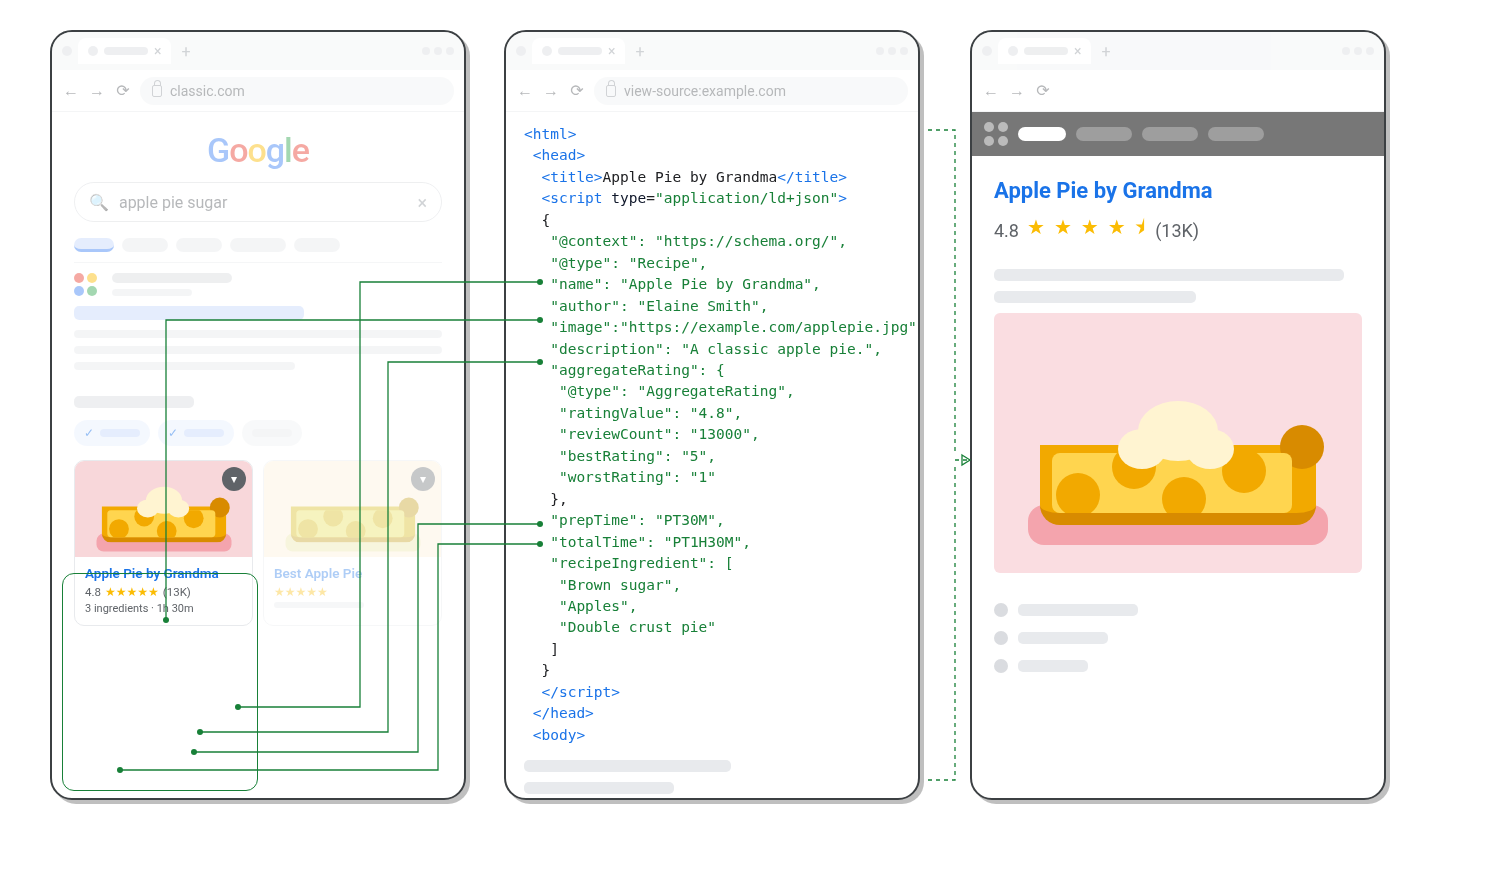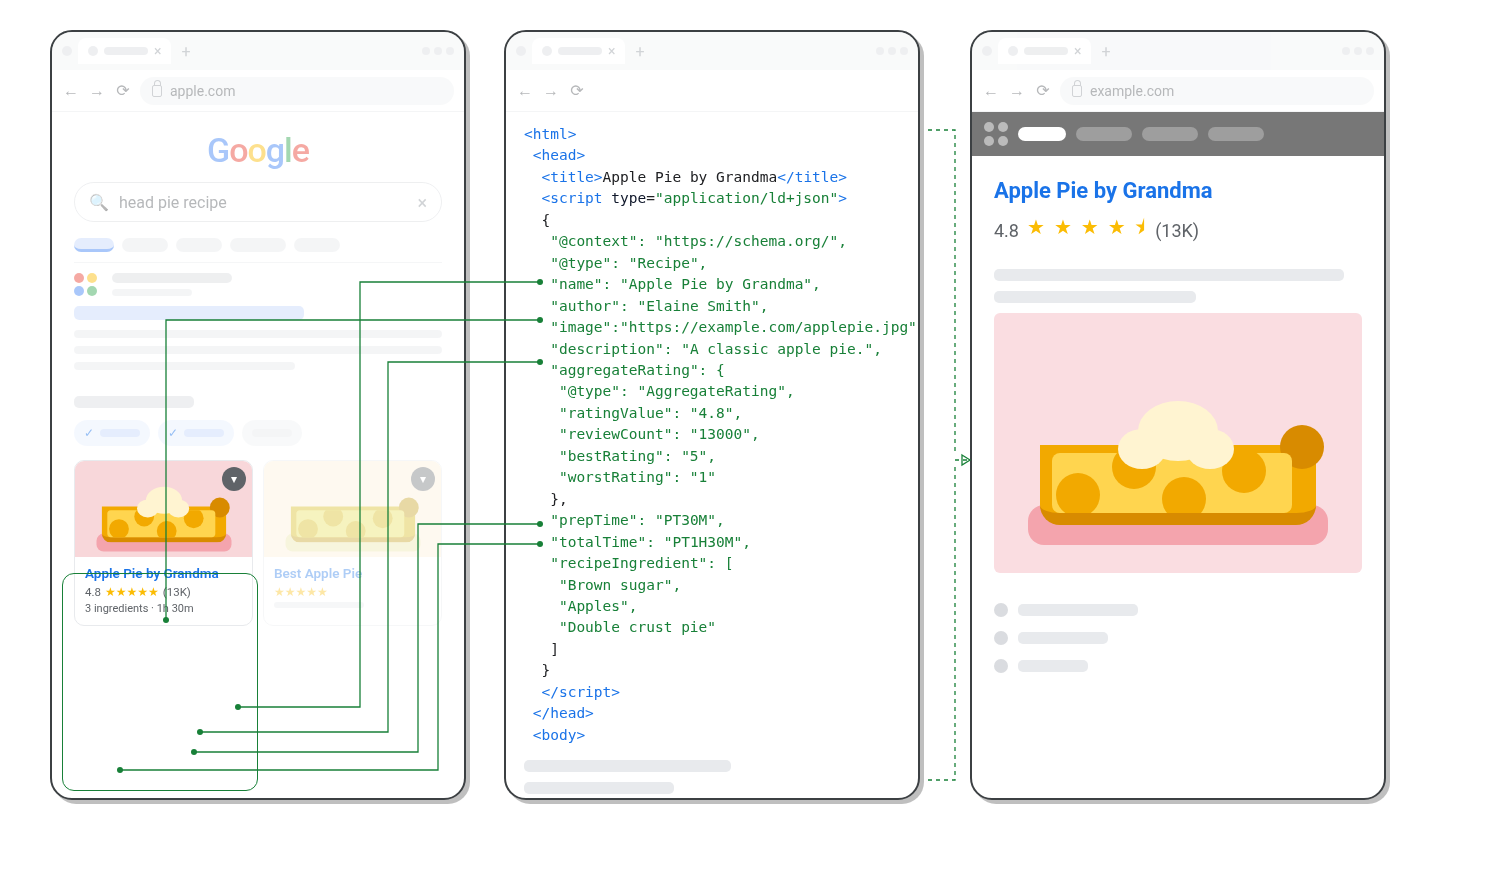--- a/index.html
+++ b/index.html
@@ -178,35 +178,35 @@
         <span></span>
         <span></span>
       </div>
   </div>
   <div class="addr-row fade">
     <span class="nav-btn">←</span>
     <span class="nav-btn">→</span>
     <span class="nav-btn">⟳</span>
     <div class="addr-box">
       <span class="lock"></span>
-      <span>apple.com</span>
+      <span>classic.com</span>
     </div>
   </div>
 
   <div class="g-logo fade">
     <span>G</span>
       <span>o</span>
       <span>o</span>
       <span>g</span>
       <span>l</span>
       <span>e</span>
   </div>
   <div class="search-box fade">
     <span>🔍</span>
-    <span class="search-text">head pie recipe</span>
+    <span class="search-text">apple pie sugar</span>
     <span class="search-x">×</span>
   </div>
   <div class="chips fade">
     <div class="chip blue" style="width:40px"></div>
     <div class="chip" style="width:46px"></div>
     <div class="chip" style="width:46px"></div>
     <div class="chip" style="width:56px"></div>
     <div class="chip" style="width:46px"></div>
   </div>
   <div class="divider fade"></div>
@@ -319,20 +319,24 @@
     <div class="wdots">
         <span></span>
         <span></span>
         <span></span>
       </div>
   </div>
   <div class="addr-row fade">
     <span class="nav-btn">←</span>
     <span class="nav-btn">→</span>
     <span class="nav-btn">⟳</span>
+    <div class="addr-box">
+      <span class="lock"></span>
+      <span>view-source:example.com</span>
+    </div>
   </div>
 
 <div class="code"><span class="t-tag">&lt;html&gt;</span>
  <span class="t-tag">&lt;head&gt;</span>
   <span class="t-tag">&lt;title&gt;</span><span>Apple Pie by Grandma</span><span class="t-tag">&lt;/title&gt;</span>
   <span class="t-tag">&lt;script </span><span class="t-attr">type</span><span>=</span><span class="t-green">"application/ld+json"</span><span class="t-tag">&gt;</span>
   <span>{</span>
    <span class="t-green">"@context": "https://schema.org/",</span>
    <span class="t-green">"@type": "Recipe",</span>
    <span class="t-green">"name": "Apple Pie by Grandma",</span>
@@ -376,24 +380,20 @@
     <div class="wdots">
         <span></span>
         <span></span>
         <span></span>
       </div>
   </div>
   <div class="addr-row fade">
     <span class="nav-btn">←</span>
     <span class="nav-btn">→</span>
     <span class="nav-btn">⟳</span>
-    <div class="addr-box">
-      <span class="lock"></span>
-      <span>example.com</span>
-    </div>
   </div>
   <div class="site-header">
     <div class="logo-dots">
         <span></span>
         <span></span>
         <span></span>
         <span></span>
       </div>
     <div class="nav-pill active" style="width:48px"></div>
     <div class="nav-pill" style="width:56px"></div>

